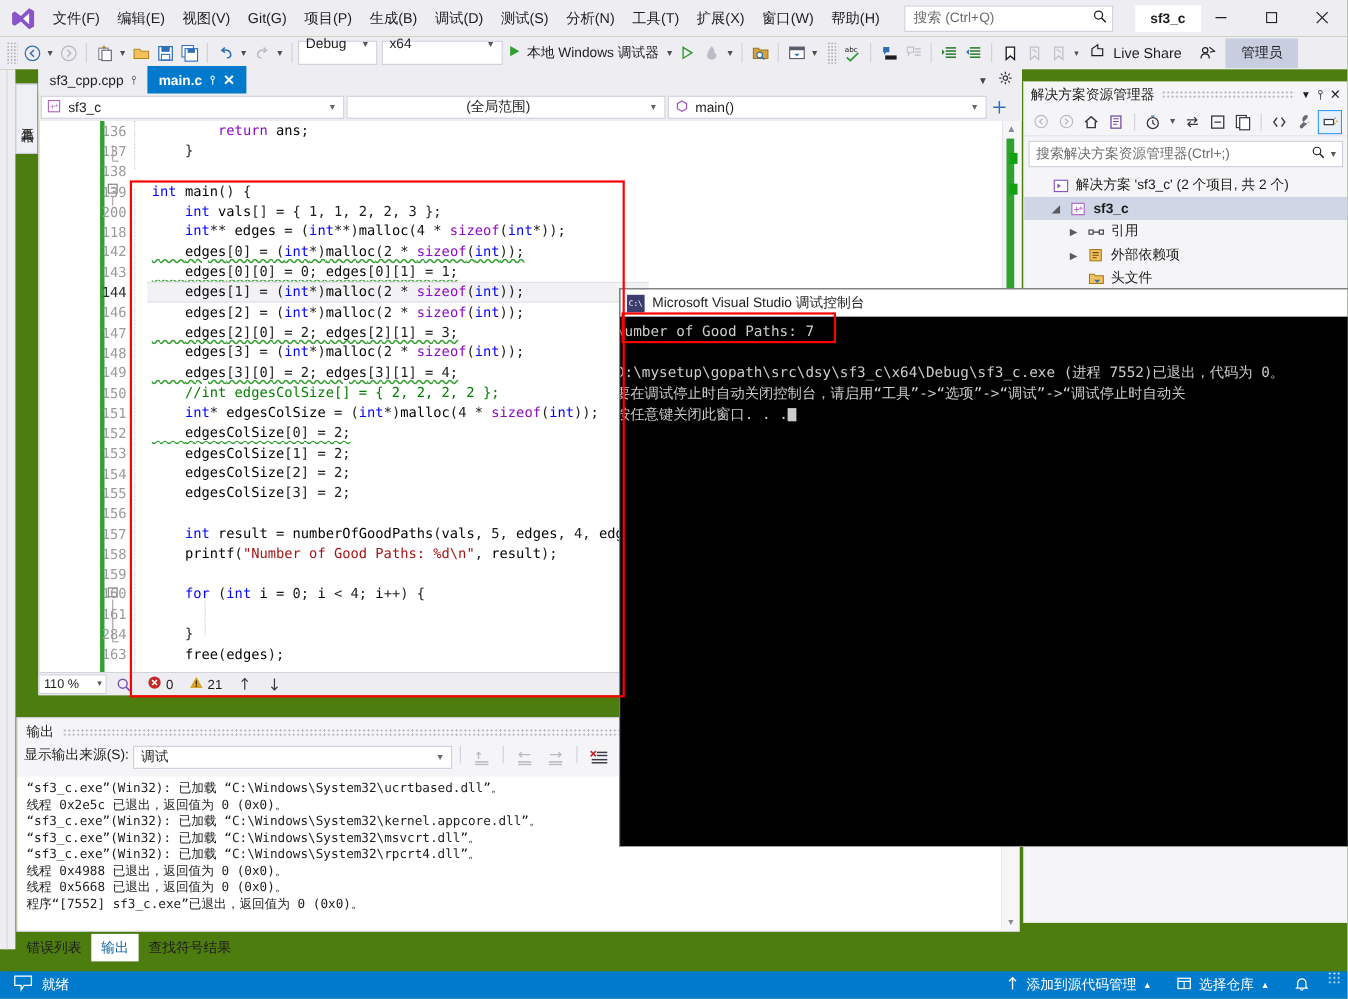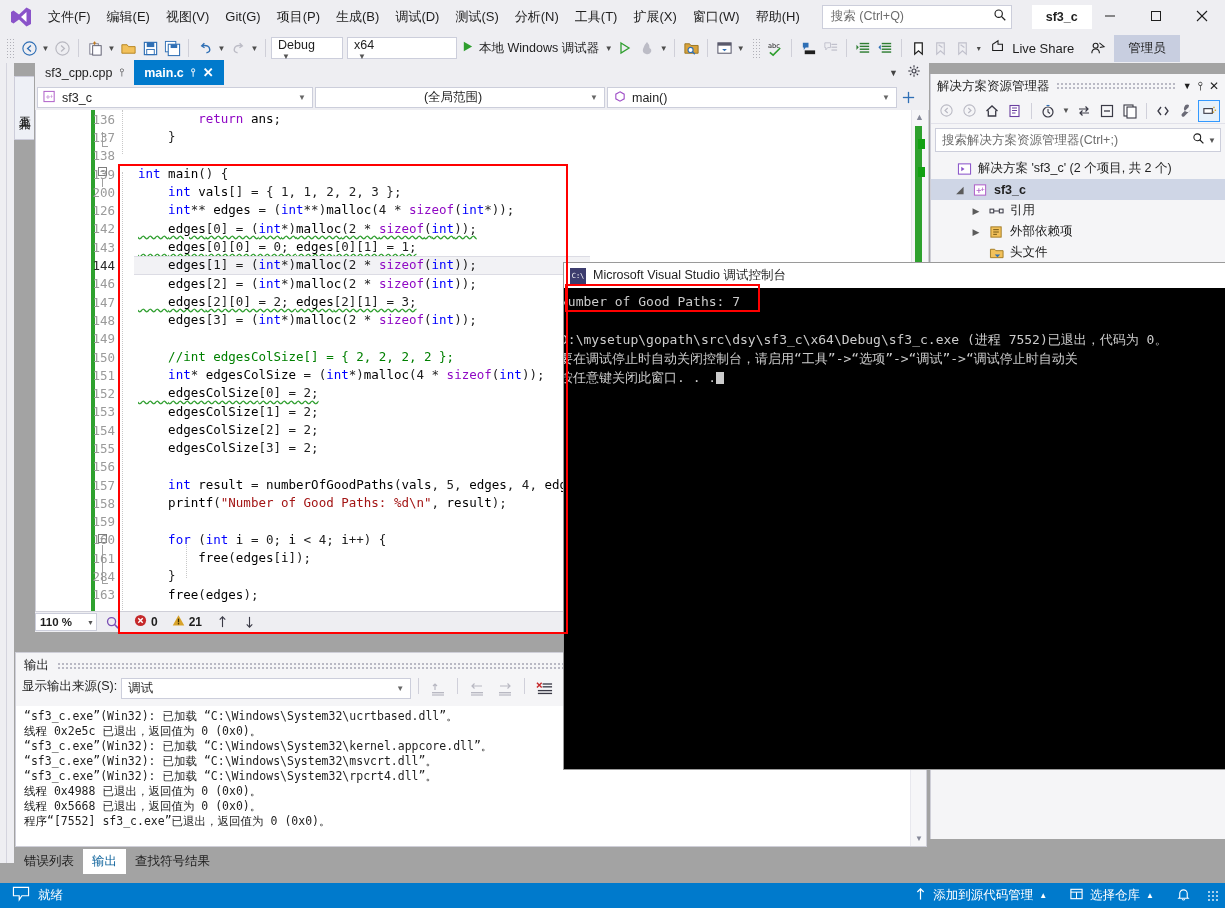--- a/index.html
+++ b/index.html
@@ -4,21 +4,21 @@
 <style>
   * { box-sizing: border-box; margin: 0; padding: 0; }
   html, body {
     width: 1225px; height: 908px;
     overflow: hidden;
     font-family: "Liberation Sans", sans-serif;
     font-size: 12px;
     background: #eeeef2;
     color: #1e1e1e;
   }
-  #app { position: relative; width: 1225px; height: 908px; background: #a3a3a3; }
+  #app { position: relative; width: 1225px; height: 908px; background: #4d7c0f; }
 
   
   .menubar {
     position: absolute; left: 0; top: 0; width: 1225px; height: 33px;
     background: #eeeef2; display: flex; align-items: center;
   }
   .vs-logo {
     width: 26px; height: 26px; margin-left: 8px; margin-right: 6px;
     display: flex; align-items: center; justify-content: center;
   }
@@ -45,22 +45,22 @@
     background: #eeeef2; display: flex; align-items: center;
   }
   .tb-grip { width: 10px; height: 20px; margin: 0 2px 0 6px;
     background-image: radial-gradient(#b0b0b8 1px, transparent 1px);
     background-size: 3px 3px; }
   .tb-btn { width: 22px; height: 22px; display: flex; align-items: center; justify-content: center; }
   .tb-arrow { width: 11px; height: 22px; display: flex; align-items: center; justify-content: center;
      font-size: 8px; color: #4d4d4d; }
   .tb-sep { width: 1px; height: 18px; background: #cfcfd8; margin: 0 5px; }
   .tb-combo {
-    height: 22px; background: #fff; border: 1px solid #cccedb; display: flex; align-items: flex-start;
-    padding: 0 2px 16px 6px; font-size: 12.5px; color: #1e1e1e; flex-direction: column;
+    height: 22px; background: #fff; border: 1px solid #cccedb; display: flex; align-items: center;
+    padding: 0 2px 16px 6px; font-size: 12.5px; color: #1e1e1e;
   }
   .tb-combo .cv { flex: 1; }
   .tb-combo .ca { font-size: 8px; color: #555; padding: 0 4px; }
   .run-btn { display: flex; align-items: center; gap: 5px; padding: 0 4px; height: 22px; font-size: 12.5px; }
   .live-share { display: flex; align-items: center; gap: 6px; font-size: 13px; padding: 0 6px; justify-content: flex-end; }
   .admin-badge { background: #c8cee0; font-size: 12.5px; padding: 5px 14px; color: #1e1e1e; margin-left: 6px; }
 
   
   .toolbox-tab {
     position: absolute; left: 14px; top: 76px; width: 20px; height: 64px;
@@ -128,21 +128,21 @@
   .vscroll {
     position: absolute; right: 0; top: 0; width: 17px; height: 502px;
     background: #f6f6f8; border-left: 1px solid #e4e4ea;
   }
   .vscroll .up { position: absolute; top: 2px; left: 3px; font-size: 9px; color: #868999; }
   .vscroll .thumb { position: absolute; left: 3px; top: 16px; width: 7px; height: 296px; background: #2ea12e; }
   .vscroll .mk { position: absolute; left: 6px; width: 7px; height: 10px; background: #12a112; }
 
   .edit-status {
     position: absolute; left: 0; bottom: 0; width: 894px; height: 20px; background: #eeeef2;
-    display: flex; align-items: center; font-size: 12px; gap: 2px; font-weight: bold;
+    display: flex; align-items: center; font-size: 12px; gap: 2px;
   }
   .zoom-combo { width: 62px; height: 18px; background: #fff; border: 1px solid #cccedb;
      display: flex; align-items: center; font-size: 11.5px; padding: 0 2px 0 4px; }
   .zoom-combo .zv { flex: 1; }
   .zoom-combo .za { font-size: 7px; color: #555; }
   .es-item { display: flex; align-items: center; gap: 4px; padding: 0 6px; font-size: 12px; }
 
   
   .sol-panel { position: absolute; left: 930px; top: 74px; width: 295px; height: 765px; background: #f5f5f7;
      border-left: 1px solid #cfcfd8; }
@@ -187,21 +187,21 @@
 
   
   .bottom-tabs { position: absolute; left: 15px; top: 849px; height: 24px; display: flex; align-items: center; gap: 0; }
   .btab { padding: 4px 9px; font-size: 12.5px; color: #1e1e1e; }
   .btab.active { background: #ffffff; color: #0e639c; }
 
   
   .statusbar { position: absolute; left: 0; bottom: 0; width: 1225px; height: 25px; background: #007acc;
      display: flex; align-items: center; color: #fff; font-size: 12.5px; }
   .sb-left { display: flex; align-items: center; gap: 8px; padding-left: 12px; }
-  .sb-right { position: absolute; right: 6px; display: flex; align-items: center; gap: 6px; }
+  .sb-right { position: absolute; right: 6px; display: flex; align-items: flex-start; gap: 6px; }
   .sb-item { display: flex; align-items: center; gap: 6px; padding: 0 8px; height: 25px; }
   .sb-grip { width: 12px; height: 12px;
      background-image: radial-gradient(rgba(255,255,255,.65) 1px, transparent 1px);
      background-size: 4px 4px; margin-left: 2px; }
 
   
   .console-win { position: absolute; left: 563px; top: 262px; width: 680px; height: 508px;
      background: #000000; border: 1px solid #9a9a9a; box-shadow: 0 0 0 0 rgba(0,0,0,.2); }
   .console-title { height: 25px; background: #ffffff; display: flex; align-items: center; gap: 7px;
      padding-left: 6px; font-size: 12.5px; color: #1e1e1e; }
@@ -585,21 +585,21 @@
             <div class="lnum">139</div>
             <div class="glyph"></div>
             <div class="ctext"><span class="kw">int</span> <span class="plain">main</span>() {</div>
           </div>
           <div class="crow">
             <div class="lnum">200</div>
             <div class="glyph"></div>
             <div class="ctext">    <span class="kw">int</span> <span class="plain">vals</span>[] = { 1, 1, 2, 2, 3 };</div>
           </div>
           <div class="crow">
-            <div class="lnum">126</div>
+            <div class="lnum">118</div>
             <div class="glyph"></div>
             <div class="ctext">    <span class="kw">int</span>** <span class="plain">edges</span> = (<span class="kw">int</span>**)<span class="plain">malloc</span>(4 * <span class="kw2">sizeof</span>(<span class="kw">int</span>*));</div>
           </div>
           <div class="crow">
             <div class="lnum">142</div>
             <div class="glyph"></div>
             <div class="ctext sq">    <span class="plain">edges</span>[0] = (<span class="kw">int</span>*)<span class="plain">malloc</span>(2 * <span class="kw2">sizeof</span>(<span class="kw">int</span>));</div>
           </div>
           <div class="crow">
             <div class="lnum">143</div>
@@ -622,20 +622,21 @@
             <div class="ctext sq">    <span class="plain">edges</span>[2][0] = 2; <span class="plain">edges</span>[2][1] = 3;</div>
           </div>
           <div class="crow">
             <div class="lnum">148</div>
             <div class="glyph"></div>
             <div class="ctext">    <span class="plain">edges</span>[3] = (<span class="kw">int</span>*)<span class="plain">malloc</span>(2 * <span class="kw2">sizeof</span>(<span class="kw">int</span>));</div>
           </div>
           <div class="crow">
             <div class="lnum">149</div>
             <div class="glyph"></div>
+            <div class="ctext sq">    <span class="plain">edges</span>[3][0] = 2; <span class="plain">edges</span>[3][1] = 4;</div>
           </div>
           <div class="crow">
             <div class="lnum">150</div>
             <div class="glyph"></div>
             <div class="ctext"><span class="cmt">    //int edgesColSize[] = { 2, 2, 2, 2 };</span></div>
           </div>
           <div class="crow">
             <div class="lnum">151</div>
             <div class="glyph"></div>
             <div class="ctext">    <span class="kw">int</span>* <span class="plain">edgesColSize</span> = (<span class="kw">int</span>*)<span class="plain">malloc</span>(4 * <span class="kw2">sizeof</span>(<span class="kw">int</span>));</div>
@@ -681,21 +682,20 @@
             <div class="ctext"></div>
           </div>
           <div class="crow">
             <div class="lnum">160</div>
             <div class="glyph"></div>
             <div class="ctext">    <span class="kw">for</span> (<span class="kw">int</span> <span class="plain">i</span> = 0; <span class="plain">i</span> &lt; 4; <span class="plain">i</span>++) {</div>
           </div>
           <div class="crow">
             <div class="lnum">161</div>
             <div class="glyph"></div>
-            <div class="ctext">        <span class="plain">free</span>(<span class="plain">edges</span>[<span class="plain">i</span>]);</div>
           </div>
           <div class="crow">
             <div class="lnum">284</div>
             <div class="glyph"></div>
             <div class="ctext">    }</div>
           </div>
           <div class="crow">
             <div class="lnum">163</div>
             <div class="glyph"></div>
             <div class="ctext">    <span class="plain">free</span>(<span class="plain">edges</span>);</div>

